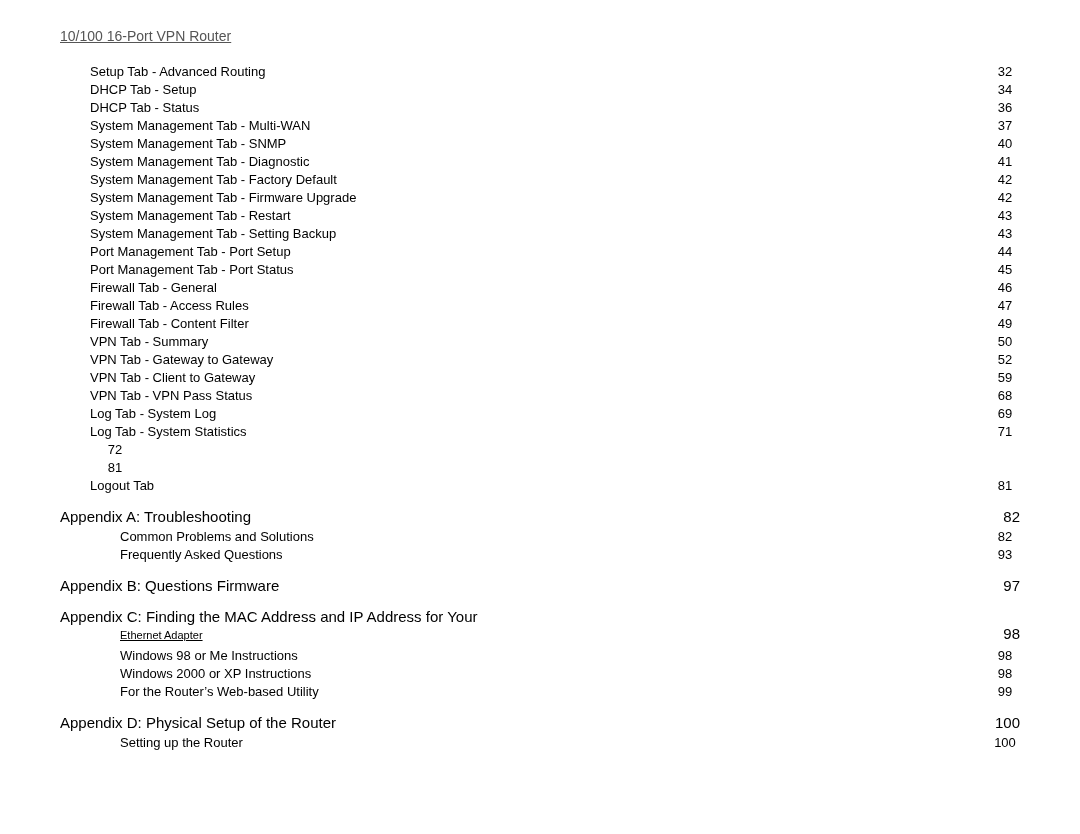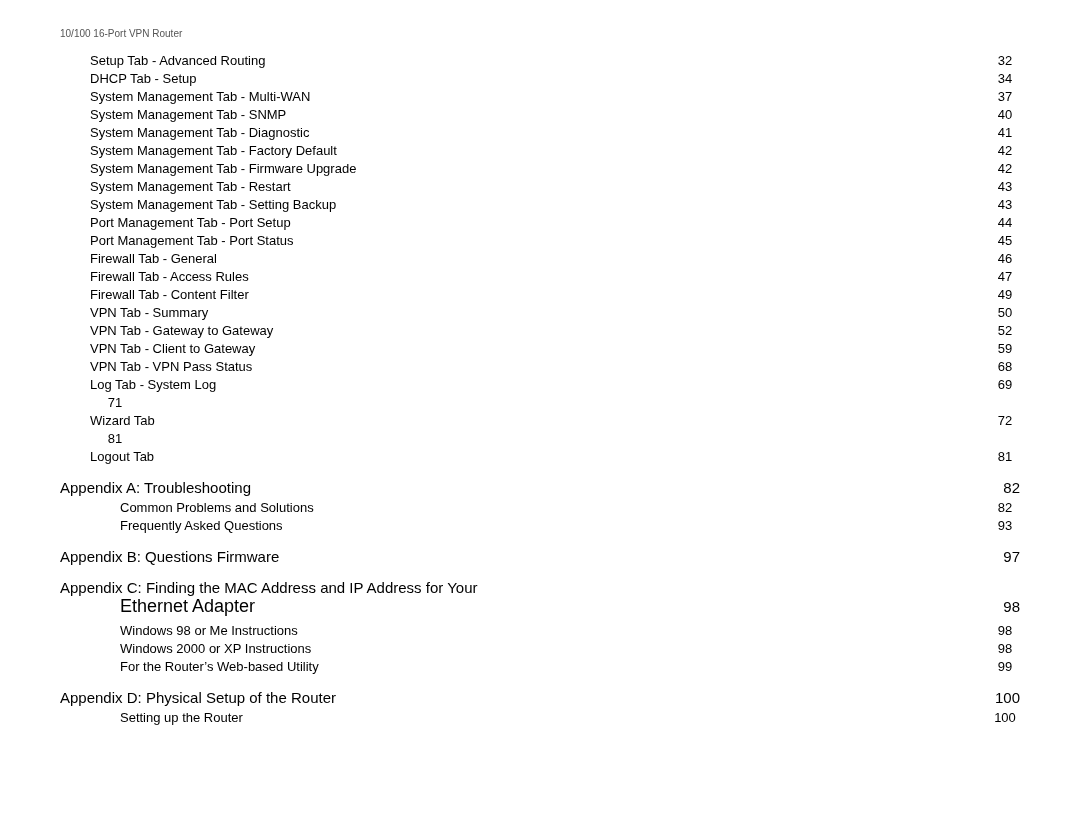--- a/index.html
+++ b/index.html
@@ -10,24 +10,25 @@
     body {
       background: #ffffff;
       font-family: Arial, Helvetica, sans-serif;
       font-size: 13px;
       color: #000000;
       width: 1080px;
       min-height: 834px;
       padding: 20px 60px 40px 60px;
     }
     .page-header {
-      font-size: 10px;
+      font-size: 14px;
       color: #555;
-      margin-bottom: 12px;
+      margin-bottom: 18px;
       padding-top: 8px;
+      text-decoration: underline;
     }
     .toc-entry {
       display: flex;
       justify-content: space-between;
       align-items: baseline;
       padding: 1.5px 0;
     }
     .toc-entry .entry-label {
       flex: 1;
     }
@@ -69,23 +70,24 @@
       font-size: 15px;
       font-weight: normal;
     }
     .multi-line-heading-row {
       display: flex;
       justify-content: space-between;
       align-items: baseline;
     }
     .multi-line-heading-row .indent-label {
       padding-left: 60px;
-      font-size: 18px;
+      font-size: 11px;
       font-weight: normal;
       flex: 1;
+      text-decoration: underline;
     }
     .multi-line-heading-row .heading-page {
       font-size: 15px;
       font-weight: normal;
       min-width: 40px;
       text-align: right;
       padding-left: 10px;
     }
   </style>
 </head>
@@ -98,20 +100,24 @@
 <div id="toc-entries">
     <div class="toc-entry indent-1">
     <span class="entry-label">Setup Tab - Advanced Routing</span>
     <span class="entry-page">32</span>
   </div>
     <div class="toc-entry indent-1">
     <span class="entry-label">DHCP Tab - Setup</span>
     <span class="entry-page">34</span>
   </div>
     <div class="toc-entry indent-1">
+    <span class="entry-label">DHCP Tab - Status</span>
+    <span class="entry-page">36</span>
+  </div>
+    <div class="toc-entry indent-1">
     <span class="entry-label">System Management Tab - Multi-WAN</span>
     <span class="entry-page">37</span>
   </div>
     <div class="toc-entry indent-1">
     <span class="entry-label">System Management Tab - SNMP</span>
     <span class="entry-page">40</span>
   </div>
     <div class="toc-entry indent-1">
     <span class="entry-label">System Management Tab - Diagnostic</span>
     <span class="entry-page">41</span>
@@ -166,24 +172,24 @@
   </div>
     <div class="toc-entry indent-1">
     <span class="entry-label">VPN Tab - VPN Pass Status</span>
     <span class="entry-page">68</span>
   </div>
     <div class="toc-entry indent-1">
     <span class="entry-label">Log Tab - System Log</span>
     <span class="entry-page">69</span>
   </div>
     <div class="toc-entry indent-1">
+    <span class="entry-label">Log Tab - System Statistics</span>
     <span class="entry-page">71</span>
   </div>
     <div class="toc-entry indent-1">
-    <span class="entry-label">Wizard Tab</span>
     <span class="entry-page">72</span>
   </div>
     <div class="toc-entry indent-1">
     <span class="entry-page">81</span>
   </div>
     <div class="toc-entry indent-1">
     <span class="entry-label">Logout Tab</span>
     <span class="entry-page">81</span>
   </div>
   </div>

